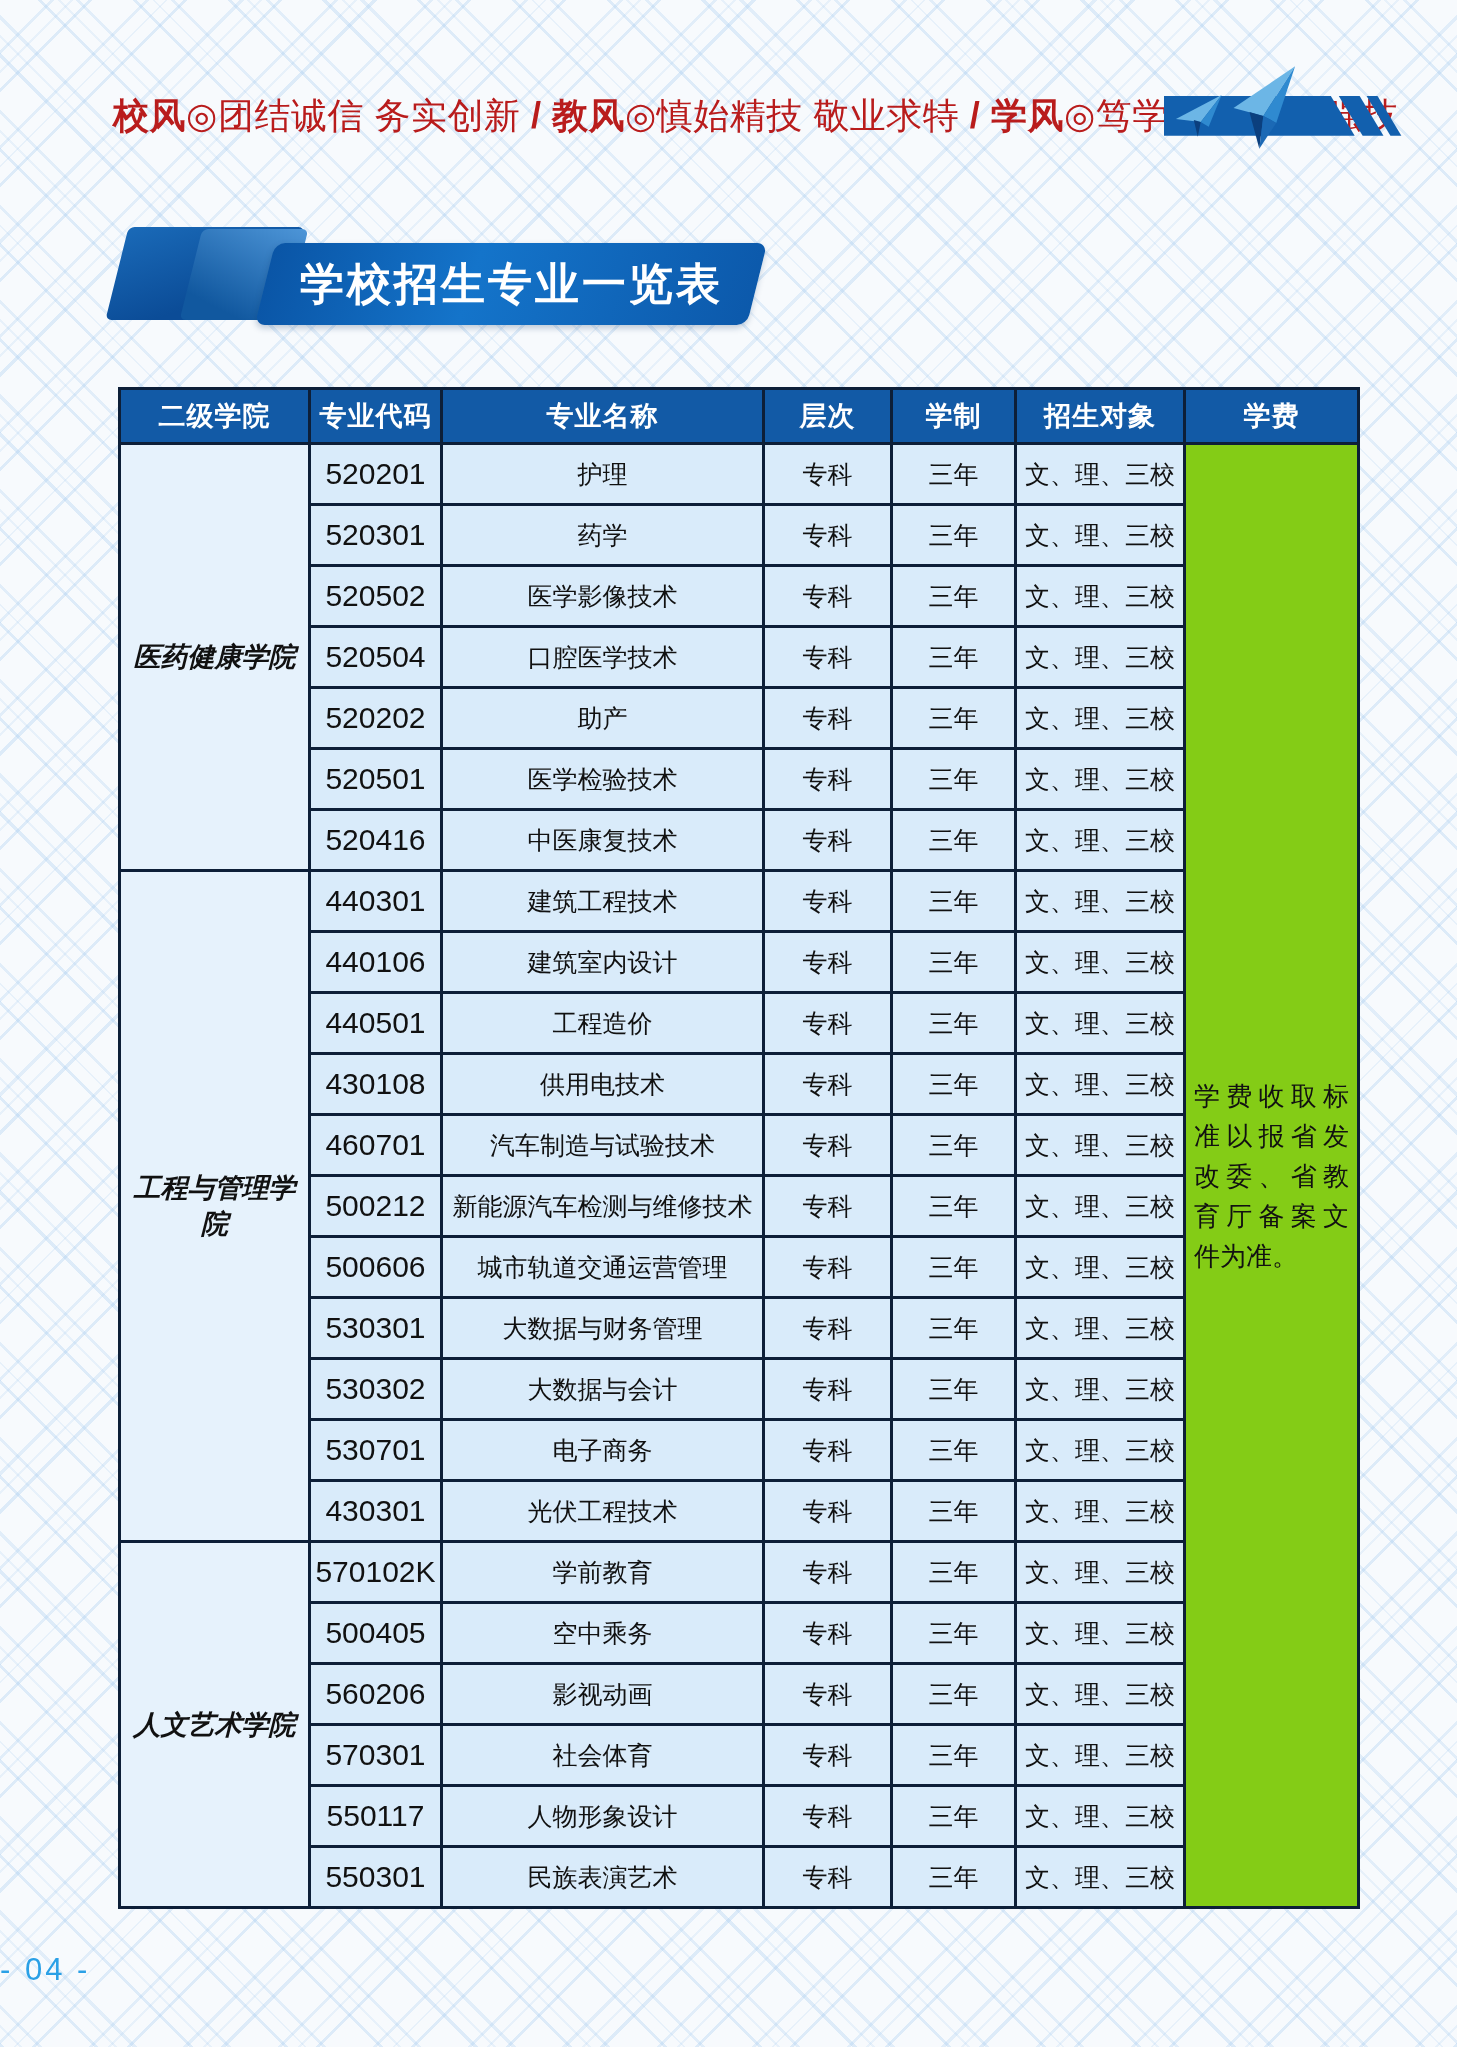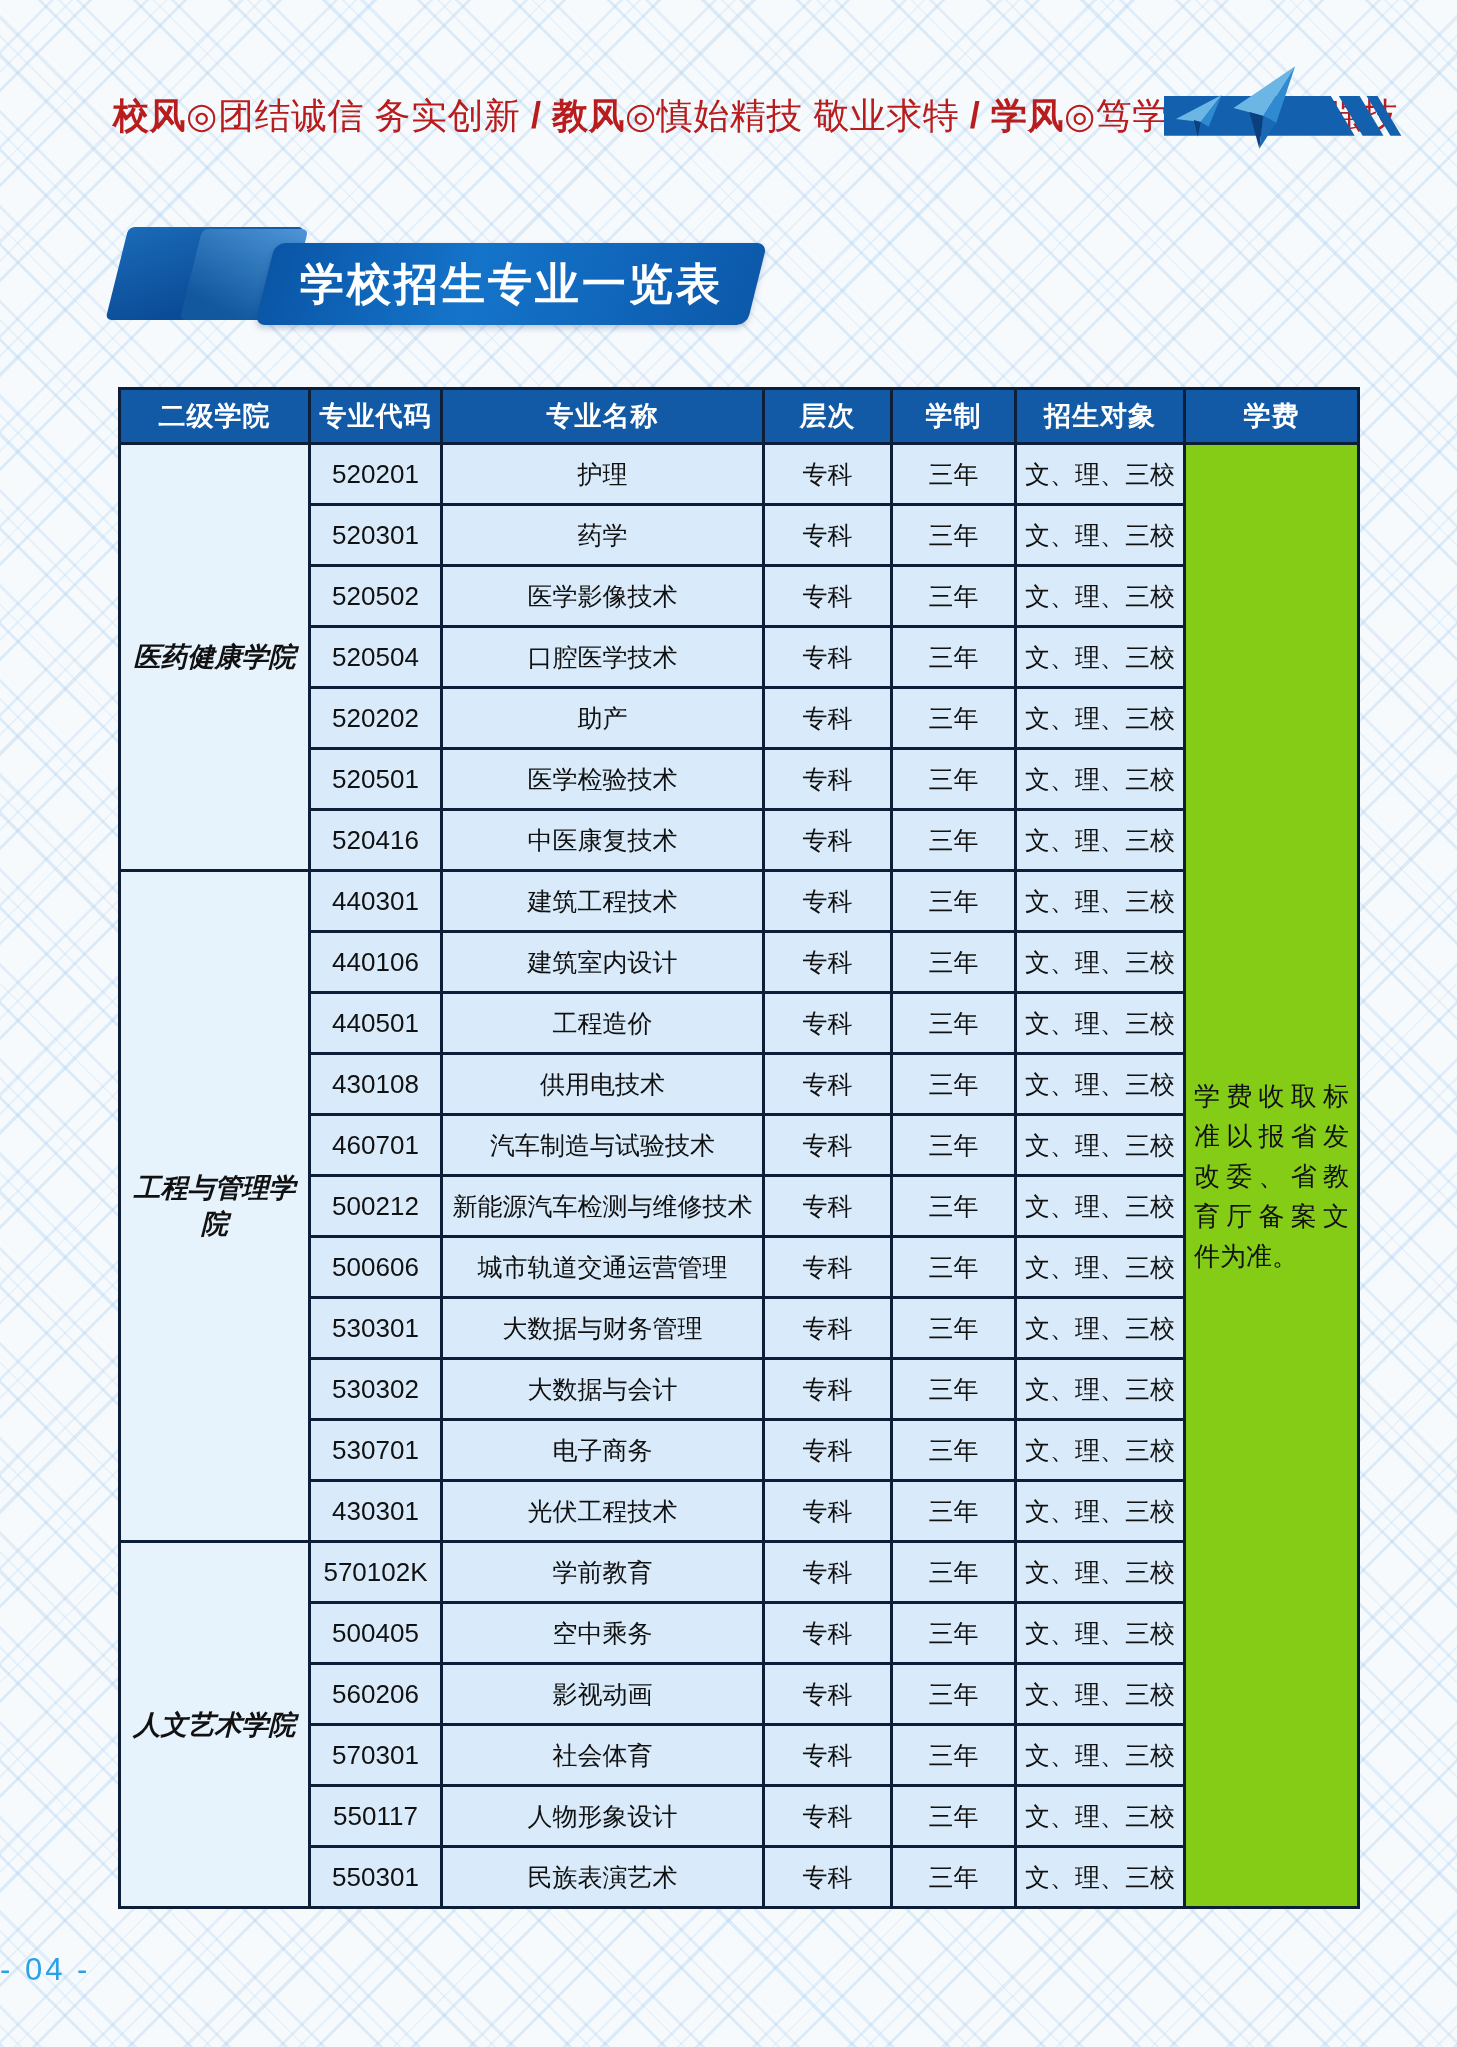--- a/index.html
+++ b/index.html
@@ -48,21 +48,21 @@
     border-collapse:collapse;table-layout:fixed;border-radius:31px;
   }
   table.enroll th,table.enroll td{
     border:3px solid #0d1f38;text-align:center;vertical-align:middle;
     color:#111111;overflow:hidden;
   }
   table.enroll th{
     background:#125aa6;color:#ffffff;font-weight:bold;font-size:27px;height:50px;letter-spacing:1px;
   }
   table.enroll td{background:#d9ebfa;font-size:25px;height:56px;}
-  table.enroll td.code{font-size:26px;}
+  table.enroll td.code{font-size:30px;}
   table.enroll td.college{background:#e6f2fc;font-weight:bold;font-size:27px;font-style:italic;}
   table.enroll td.tuition{
     background:#84cc16;font-size:26px;line-height:40px;
     text-align:justify;text-justify:inter-ideograph;
     vertical-align:middle;padding:0 8px;color:#111111;
   }
   
   .pagenum{
     position:absolute;top:1952px;left:0;width:100%;text-align:left;
     color:#2aa0e6;font-size:31px;letter-spacing:3px;

